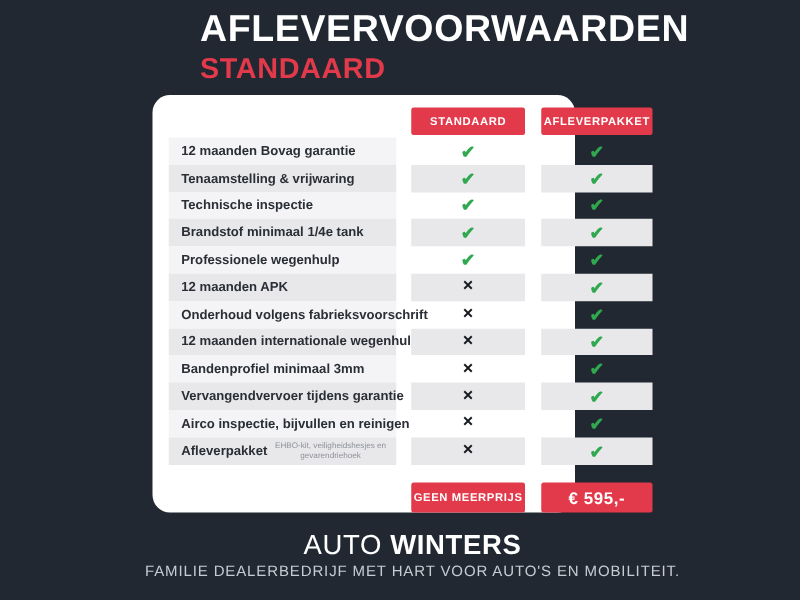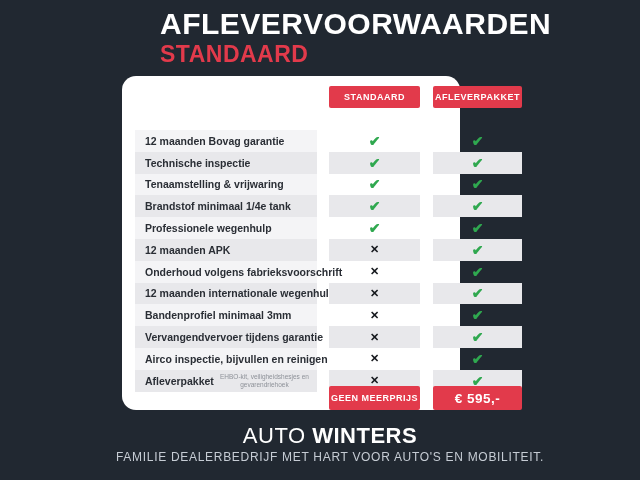--- a/index.html
+++ b/index.html
@@ -23,21 +23,21 @@
     font-weight:bold;font-size:9px;letter-spacing:.5px;border-radius:2px;
     text-transform:uppercase;
   }
   .pill-std{left:207px;width:91px;}
   .pill-afl{left:311px;width:89px;}
   .col-header{top:10px;}
 
   
   .rows{position:absolute;top:34px;left:0;width:418px;}
   .row{position:relative;height:21.8px;}
-  .cell{position:absolute;top:0;height:100%;display:flex;align-items:center;margin-top:20px;}
+  .cell{position:absolute;top:0;height:100%;display:flex;align-items:center;}
   .label-cell{left:13px;width:182px;padding-left:10px;box-sizing:border-box;}
   .label-cell .feature-label{font-size:10.5px;font-weight:bold;color:#2a2e35;white-space:nowrap;}
   .mark-cell{justify-content:center;}
   .mark-cell.std{left:207px;width:91px;}
   .mark-cell.afl{left:311px;width:89px;}
   .row:nth-child(even) .cell{background:#e8e8eb;}
   .row:nth-child(odd) .label-cell{background:#f4f4f6;}
 
   .mark::before{display:block;line-height:1;}
   .mark[data-state="check"]::before{content:"✔";color:#2fa84f;font-size:14px;font-weight:bold;}
@@ -83,33 +83,33 @@
       <div class="cell mark-cell std">
           <span class="mark" data-state="check"></span>
         </div>
       <div class="cell mark-cell afl">
           <span class="mark" data-state="check"></span>
         </div>
     </div>
 
     <div class="row">
       <div class="cell label-cell">
+          <span class="feature-label">Tenaamstelling &amp; vrijwaring</span>
+        </div>
+      <div class="cell mark-cell std">
+          <span class="mark" data-state="check"></span>
+        </div>
+      <div class="cell mark-cell afl">
+          <span class="mark" data-state="check"></span>
+        </div>
+    </div>
+
+    <div class="row">
+      <div class="cell label-cell">
           <span class="feature-label">Technische inspectie</span>
-        </div>
-      <div class="cell mark-cell std">
-          <span class="mark" data-state="check"></span>
-        </div>
-      <div class="cell mark-cell afl">
-          <span class="mark" data-state="check"></span>
-        </div>
-    </div>
-
-    <div class="row">
-      <div class="cell label-cell">
-          <span class="feature-label">Tenaamstelling &amp; vrijwaring</span>
         </div>
       <div class="cell mark-cell std">
           <span class="mark" data-state="check"></span>
         </div>
       <div class="cell mark-cell afl">
           <span class="mark" data-state="check"></span>
         </div>
     </div>
 
     <div class="row">

